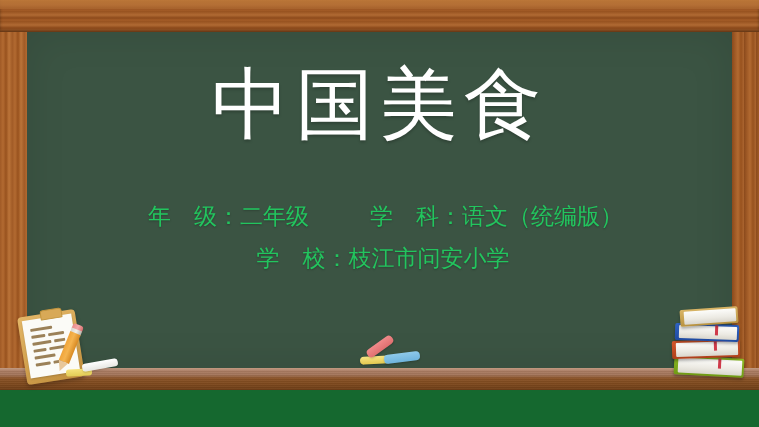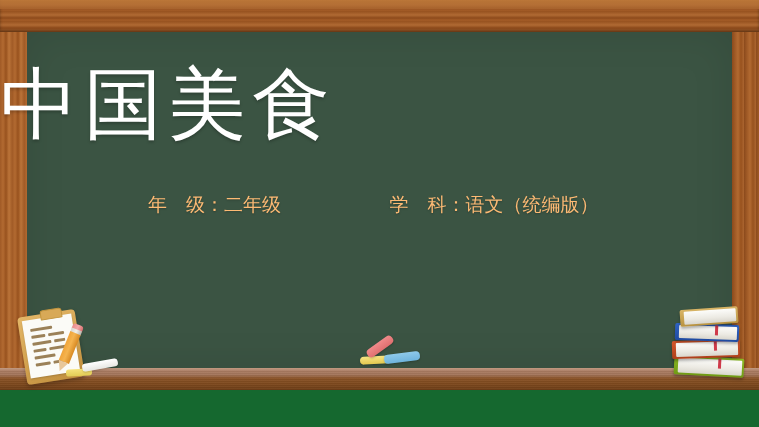--- a/index.html
+++ b/index.html
@@ -80,39 +80,39 @@
   .tray-edge {
     position: absolute; left: 0; top: 368px; width: 759px; height: 3px;
     background: linear-gradient(180deg, #c19a82, #ad8068);
   }
 
   
   .title {
     position: absolute;
     left: 0; top: 56px;
     width: 759px;
-    text-align: left;
+    text-align: center;
     color: #ffffff;
     font-size: 78px;
     line-height: 96px;
     letter-spacing: 6px;
     font-weight: 400;
     font-family: "DejaVu Serif", "Liberation Serif", serif;
     text-shadow: 0 2px 3px rgba(0,0,0,.22);
     white-space: nowrap;
   }
 
   
   .info {
     position: absolute;
     left: 148px;
-    top: 192px;
+    top: 201px;
     width: 470px;
-    color: #fdba74;
-    font-size: 19px;
+    color: #22c55e;
+    font-size: 23px;
     font-family: "DejaVu Serif", "Liberation Serif", serif;
     text-shadow: 0 1px 2px rgba(0,0,0,.25);
   }
   .info-row {
     display: flex;
     align-items: baseline;
     height: 42px;
   }
   .info-col-left { width: 222px; flex: 0 0 222px; white-space: pre; }
   .info-col-right { flex: 1 1 auto; white-space: pre; text-align: center; }
@@ -258,20 +258,21 @@
   <div class="board"></div>
 
   <div class="title">中国美食</div>
 
   <div class="info">
     <div class="info-row">
       <span class="info-col-left">年　级：二年级</span>
       <span class="info-col-right">学　科：语文（统编版）</span>
     </div>
     <div class="info-row">
+      <span class="info-col-right">学　校：枝江市问安小学</span>
     </div>
   </div>
 
   <div class="tray"></div>
   <div class="tray-edge"></div>
 
   <div class="frame-bottom"></div>
 
   <div class="clipboard-group">
     <div class="cb-board"></div>

